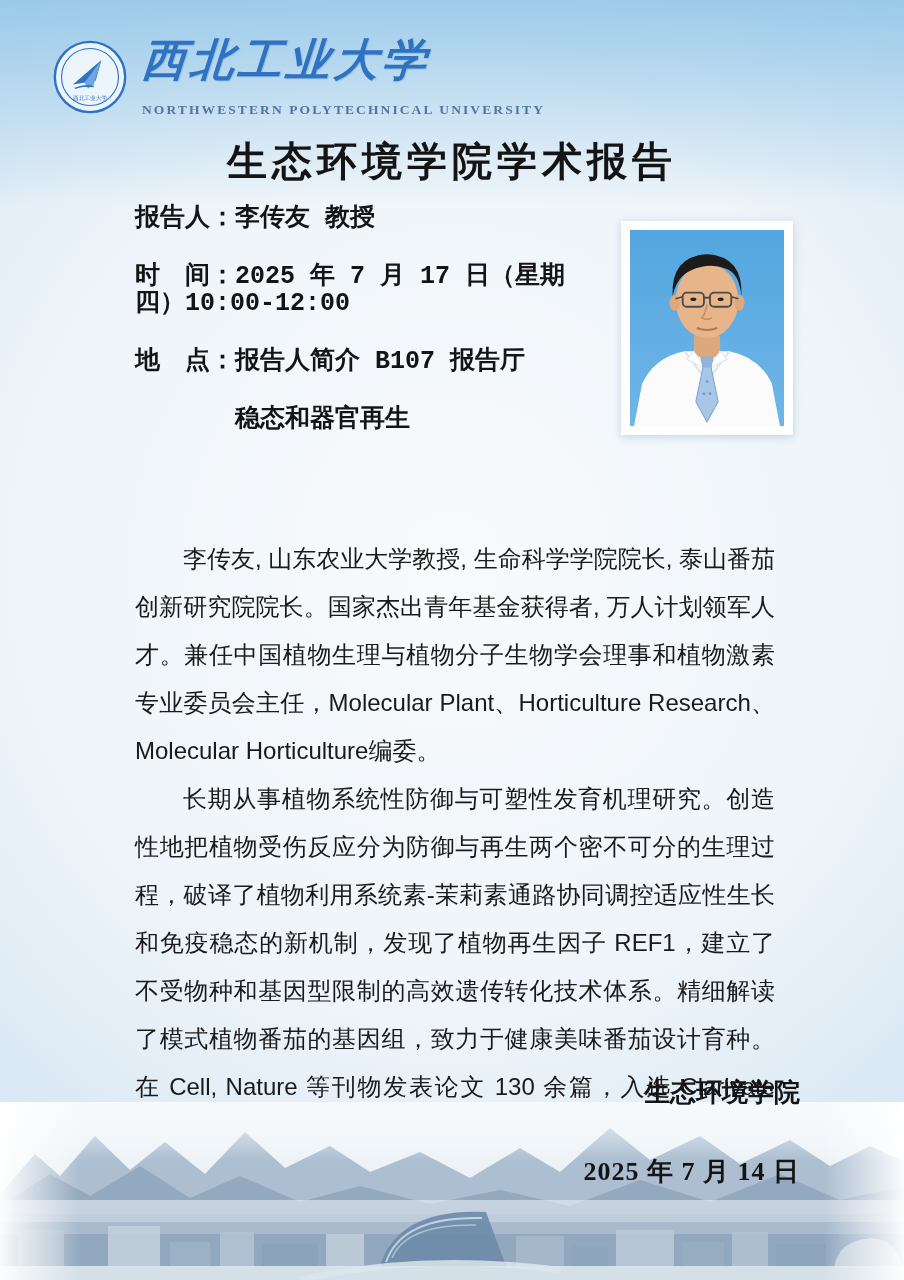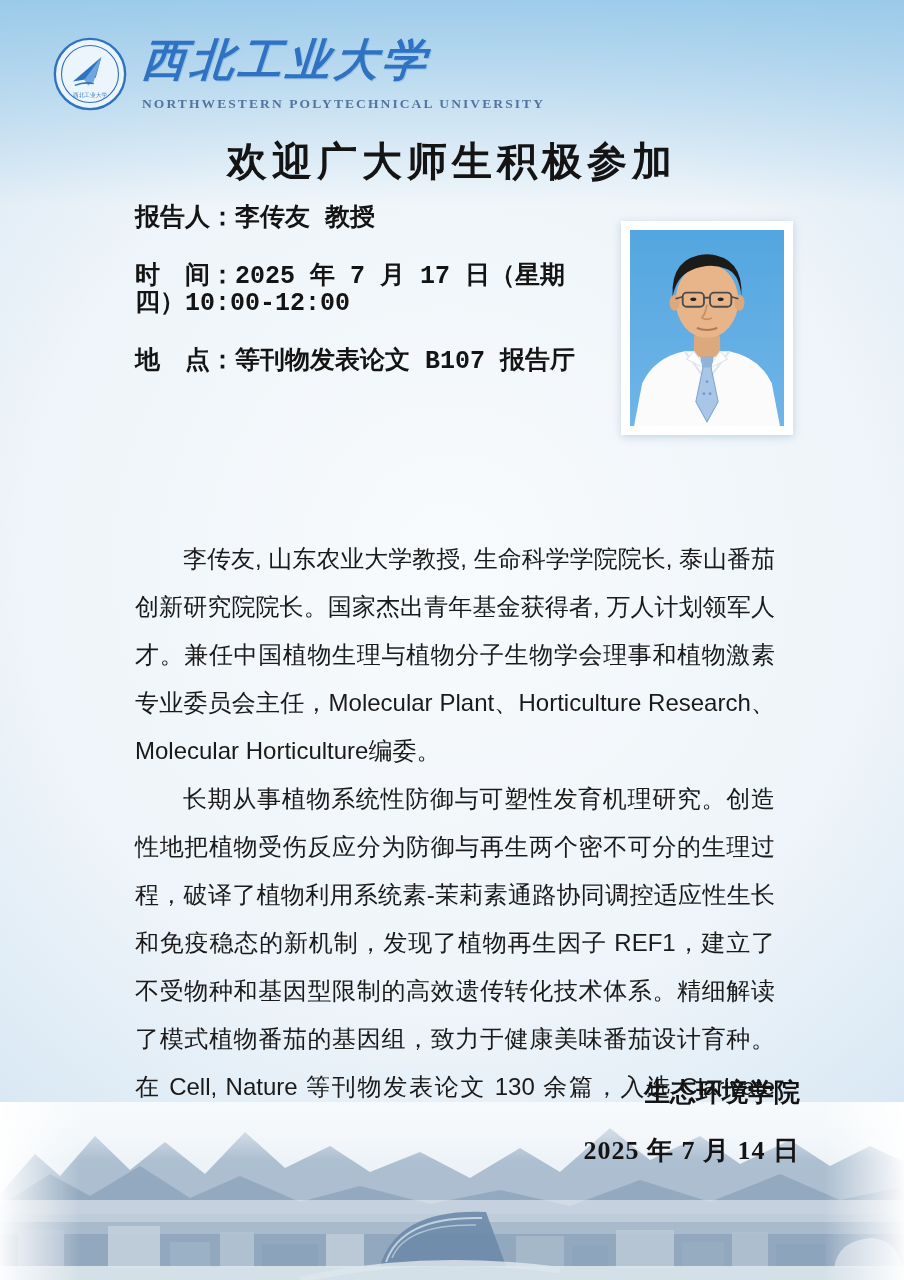--- a/index.html
+++ b/index.html
@@ -36,21 +36,21 @@
     color: #2e72c1;
     transform: skewX(-4deg);
     text-shadow: 1px 1px 0 rgba(46,114,193,0.25);
   }
   .uni-en {
     font-family: "Liberation Serif", serif;
     font-weight: 700;
     font-size: 13.5px;
     letter-spacing: 2.1px;
     color: #52749f;
-    margin-top: 12px;
+    margin-top: 18px;
   }
 
   
   .title {
     position: absolute;
     top: 134px; left: 0; right: 0;
     text-align: center;
     font-family: "DejaVu Serif", serif;
     font-size: 40px;
     font-weight: 700;
@@ -120,21 +120,21 @@
   .signature {
     position: absolute;
     top: 1075px; left: 535px; width: 265px;
     text-align: right;
     font-family: "Liberation Serif", serif;
     font-weight: 700;
     font-size: 26px;
     color: #141414;
     z-index: 3;
   }
-  .signature .sig-date { margin-top: 23px; letter-spacing: 1px; }
+  .signature .sig-date { margin-top: 44px; letter-spacing: 1px; }
 
   
   .footer-photo {
     position: absolute;
     left: 0; right: 0; bottom: 0;
     height: 178px;
     z-index: 1;
   }
   .footer-photo svg { display: block; width: 100%; height: 100%; }
 </style>
@@ -152,31 +152,34 @@
       <path d="M34,46 L52,22 L44,48 L38,52 Z" fill="#6ea6dd"></path>
       <path d="M24,52 Q34,48 44,50" stroke="#2e72c1" stroke-width="1.6" fill="none"></path>
       <text x="40" y="64" text-anchor="middle" font-size="6" fill="#2e72c1" font-family="Liberation Serif, serif">西北工业大学</text>
     </svg>
     <div class="logotype">
       <div class="uni-cn">西北工业大学</div>
       <div class="uni-en">NORTHWESTERN POLYTECHNICAL UNIVERSITY</div>
     </div>
   </div>
 
-  <div class="title">欢迎广大师生积极参加</div>
+  <div class="title">生态环境学院学术报告</div>
 
   <div class="info">
     <div class="info-row">
       <span class="label">报告人：</span><span class="value">李传友  教授</span>
     </div>
     <div class="info-row">
       <span class="label">时　间：</span><span class="value">2025 年 7 月 17 日（星期四）10:00-12:00</span>
     </div>
     <div class="info-row">
-      <span class="label">地　点：</span><span class="value">等刊物发表论文 B107 报告厅</span>
+      <span class="label">地　点：</span><span class="value">报告人简介 B107 报告厅</span>
+    </div>
+    <div class="info-row topic-cont">
+      <span class="value">稳态和器官再生</span>
     </div>
   </div>
 
 
   <div class="photo-frame">
     <svg viewBox="0 0 152 194" preserveAspectRatio="none">
       <defs>
         <linearGradient id="skyBg" x1="0" y1="0" x2="0" y2="1">
           <stop offset="0" stop-color="#54a6e0"></stop>
           <stop offset="1" stop-color="#6fb5e8"></stop>

